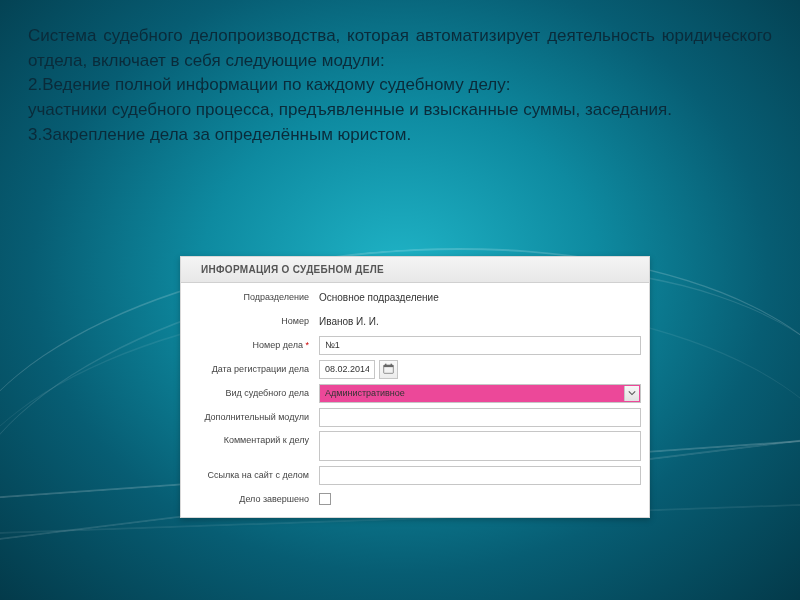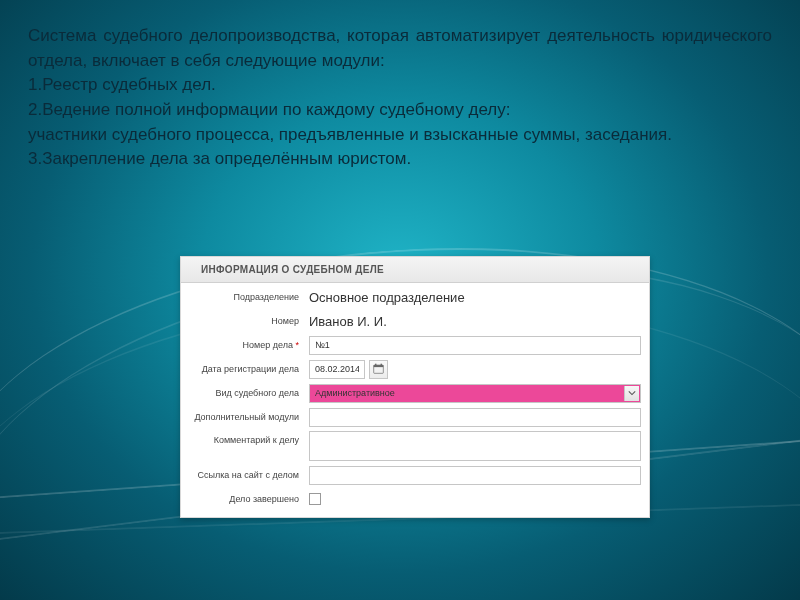--- a/index.html
+++ b/index.html
@@ -54,32 +54,32 @@
     font-size: 10px;
     font-weight: bold;
     letter-spacing: 0.3px;
     color: #555;
   }
   .form-body { padding: 2px 0 6px 0; }
   .row {
     display: flex;
     align-items: center;
     min-height: 24px;
-    padding: 2px 8px 2px 0;
+    padding: 2px 8px 2px 10px;
     justify-content: space-between;
   }
   .lbl {
     width: 128px;
     text-align: right;
     padding-right: 10px;
     font-size: 9px;
     color: #444;
   }
   .req { color: #c00; }
-  .val { flex: 1; font-size: 13px; color: #333; }
+  .val { flex: 1; font-size: 10px; color: #333; }
   .field {
     flex: 1;
     display: flex;
     align-items: center;
     gap: 4px;
   }
   .inp {
     width: 100%;
     height: 19px;
     border: 1px solid #c6c6c6;
@@ -131,21 +131,20 @@
 </style>
 </head>
 <body>
 
 <div class="wave"></div>
 <div class="wave w2"></div>
 <div class="wave w3"></div>
 
 <div class="slide-text">
   <div class="intro">Система судебного делопроизводства, которая автоматизирует деятельность юридического отдела,  включает в себя следующие модули:</div>
-  <div>1.Реестр судебных дел.</div>
   <div>2.Ведение полной информации по каждому судебному делу:</div>
   <div>участники судебного процесса, предъявленные и взысканные суммы, заседания.</div>
   <div>3.Закрепление дела за определённым юристом.</div>
 </div>
 
 <div class="form-shot">
   <div class="form-header">ИНФОРМАЦИЯ О СУДЕБНОМ ДЕЛЕ</div>
   <div class="form-body">
 
     <div class="row">

